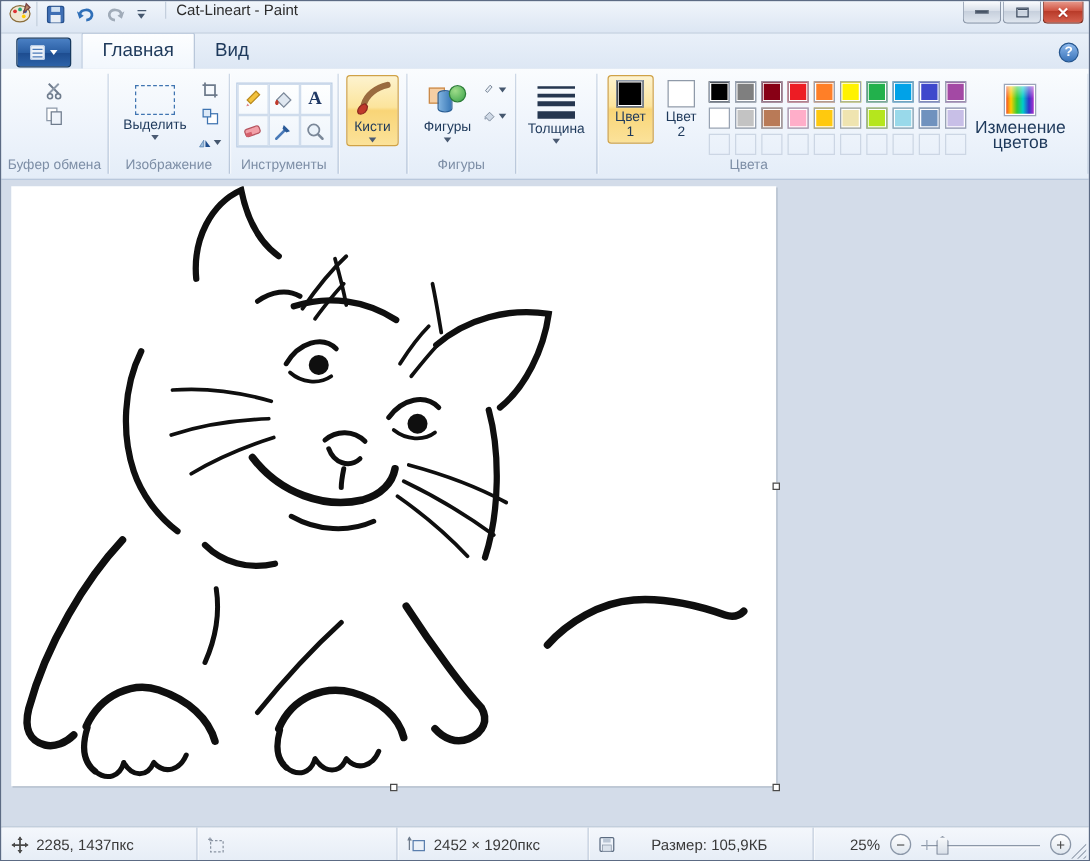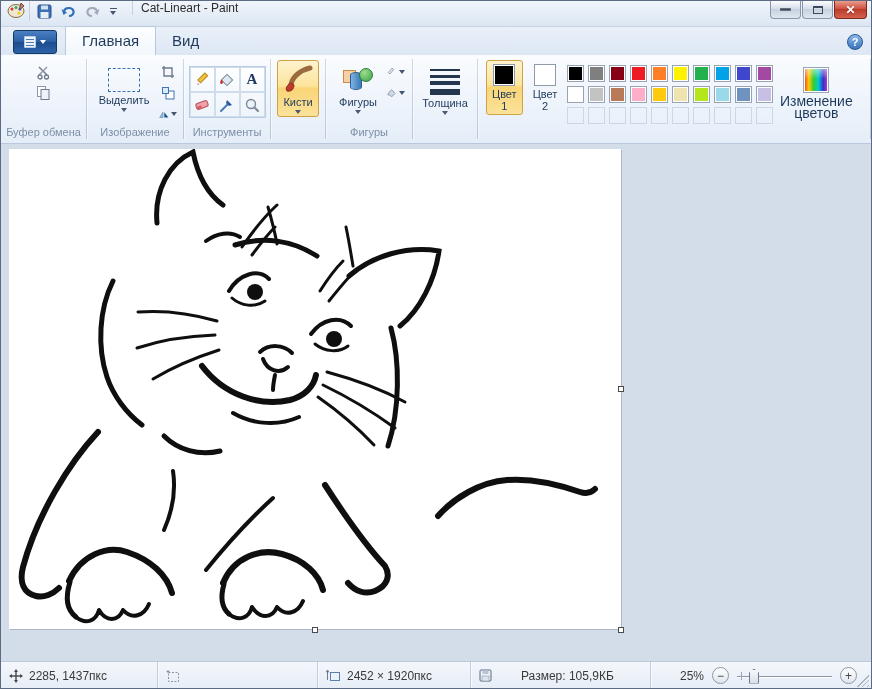--- a/index.html
+++ b/index.html
@@ -373,20 +373,21 @@
             <div class="pswatch empty"></div>
             <div class="pswatch empty"></div>
             <div class="pswatch empty"></div>
             <div class="pswatch empty"></div>
           </div>
         <div class="bigbtn editcolors">
           <div class="rainbow"></div>
           <span class="lbl">Изменение цветов</span>
         </div>
       </div>
+      <div class="glabel" style="padding-right:150px">Цвета</div>
     </div>
     <div class="rsep"></div>
   </div>
 
   <div class="canvas-area">
     <div class="canvas">
       <svg width="612" height="480" viewBox="0 0 612 480">
         <g fill="none" stroke="#0f0f0f" stroke-linecap="round">
 
           <path d="M148,74 C145,42 160,14 184,3 C189,28 200,46 214,56" stroke-width="5"></path>

